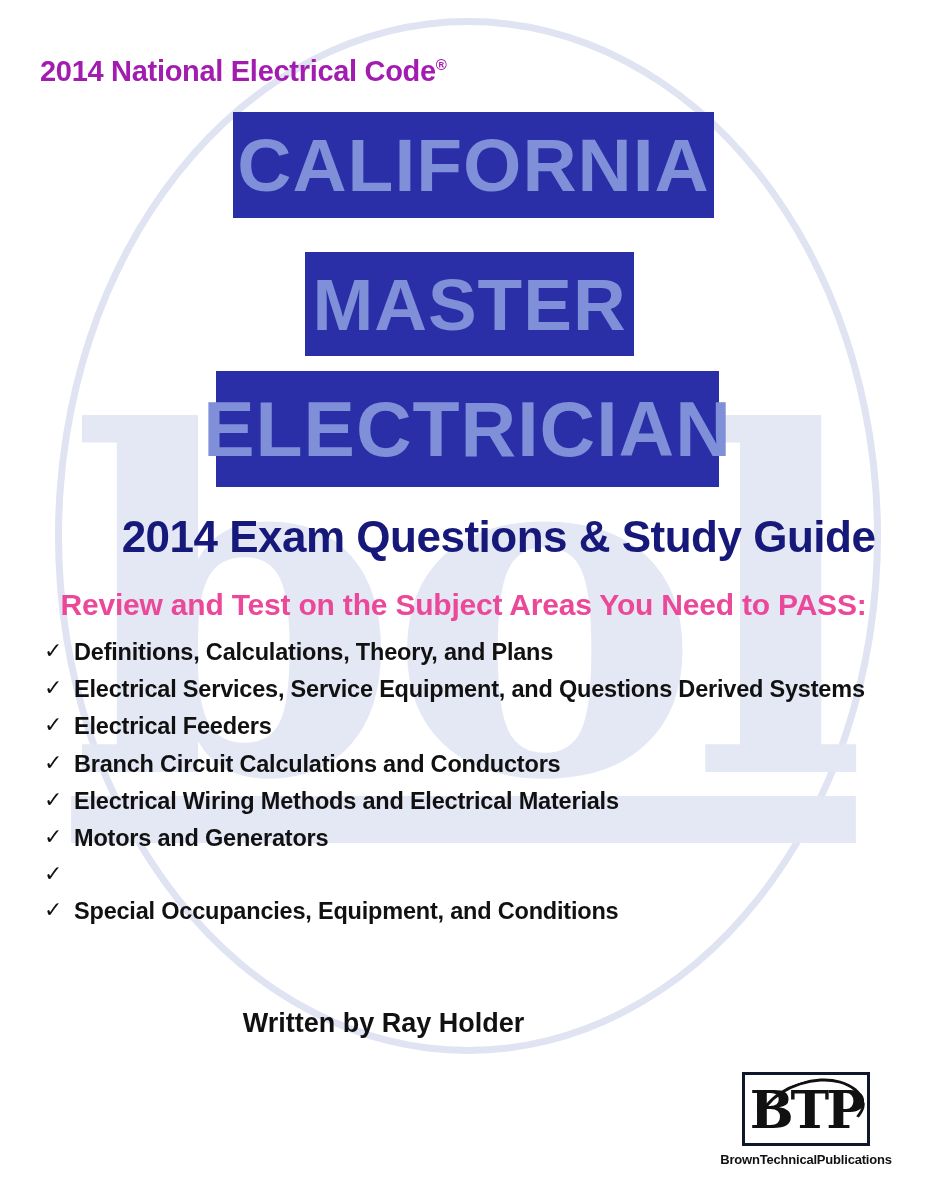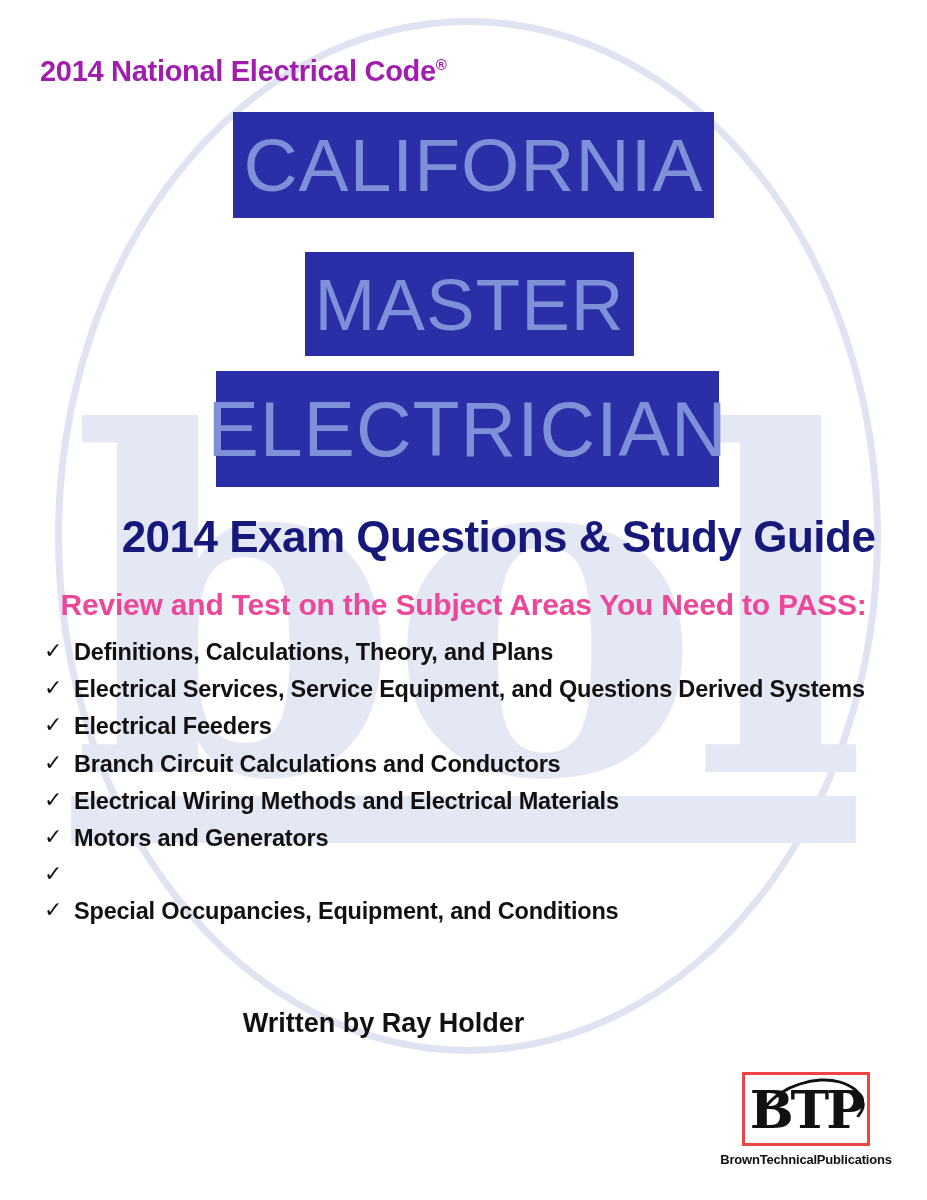--- a/index.html
+++ b/index.html
@@ -67,21 +67,21 @@
   .nec-line sup {
     font-size: 15px;
     vertical-align: super;
   }
 
   
   .bar {
     position: absolute;
     background: #2a2fa8;
     color: #7f8fd8;
-    font-weight: normal;
+    font-weight: bold;
     text-align: center;
     z-index: 2;
     font-family: "Liberation Sans", sans-serif;
     display: flex;
     align-items: center;
     justify-content: center;
     letter-spacing: 1px;
   }
   .bar-1 { left: 233px; top: 112px; width: 481px; height: 106px; font-size: 75px; }
   .bar-2 { left: 305px; top: 252px; width: 329px; height: 104px; font-size: 73px; }
@@ -163,21 +163,21 @@
     top: 1072px;
     width: 200px;
     z-index: 3;
     text-align: center;
   }
   .logo-box {
     position: relative;
     width: 128px;
     height: 74px;
     margin: 0 auto;
-    border: 3px solid #ef4444;
+    border: 3px solid #0f172a;
     box-sizing: border-box;
     background: #ffffff;
   }
   .logo-letters {
     position: absolute;
     left: 0;
     top: 0;
     width: 100%;
     height: 100%;
     display: flex;

